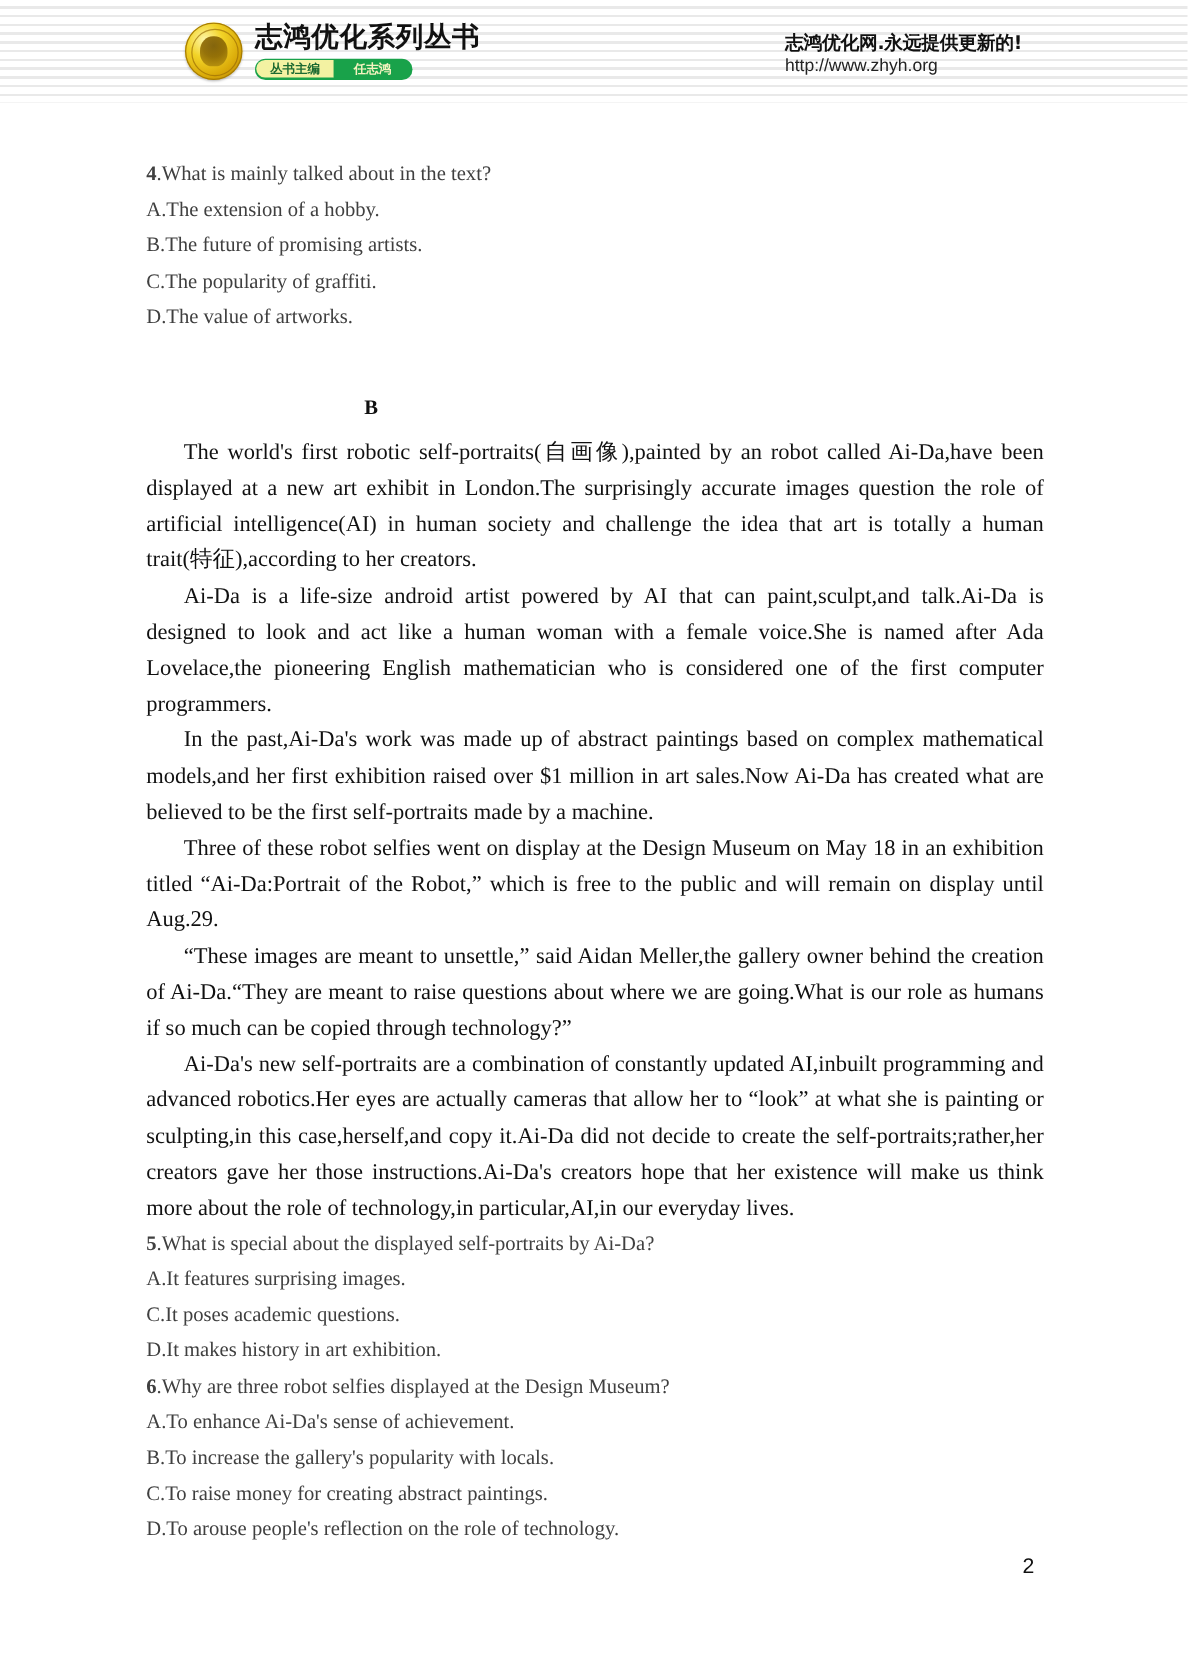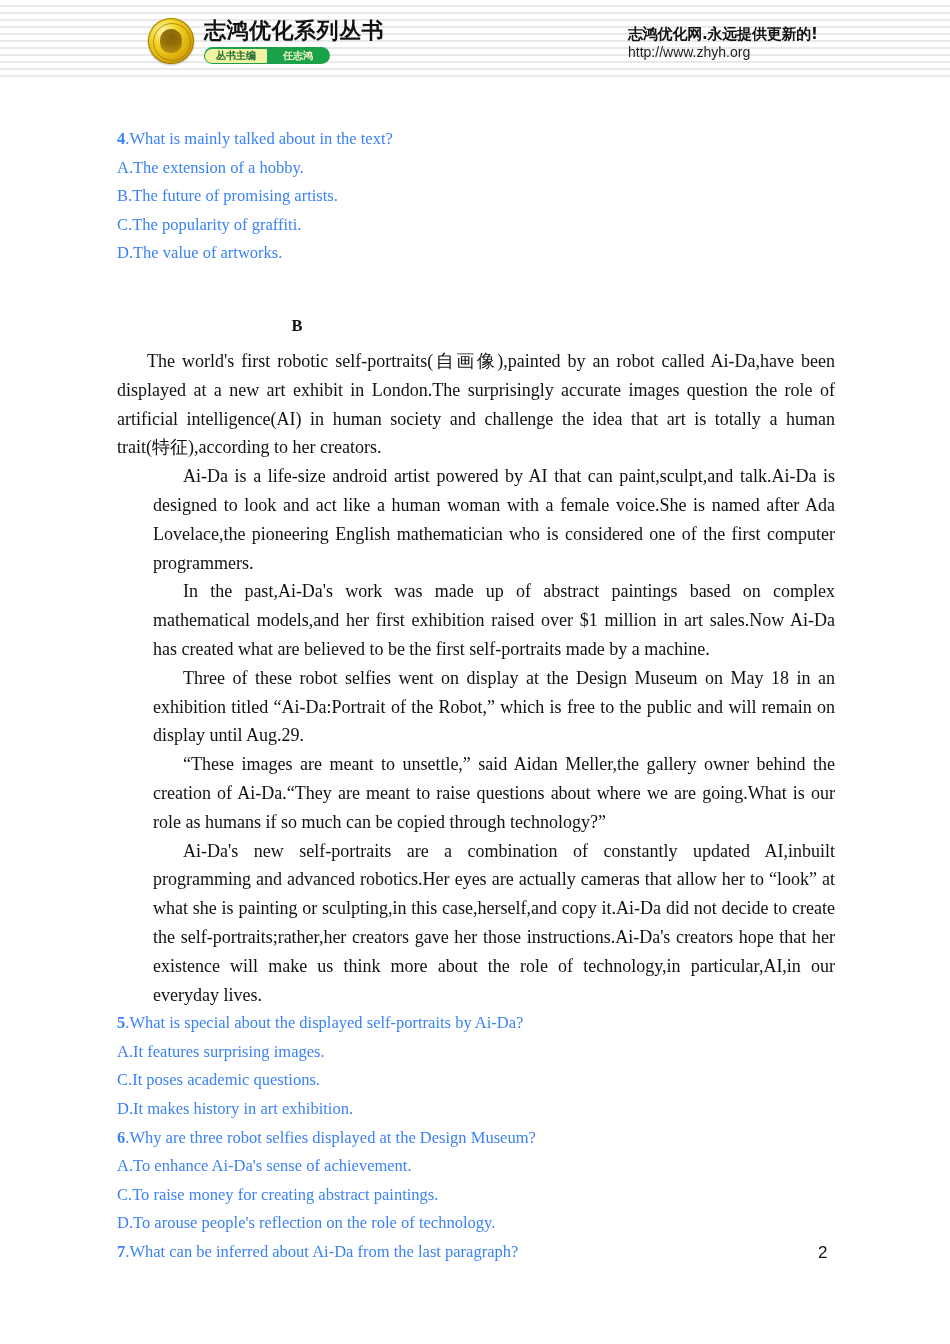--- a/index.html
+++ b/index.html
@@ -89,21 +89,21 @@
     color: #111111;
     white-space: nowrap;
   }
   .brand-badge {
     margin-top: 4px;
     height: 17px;
     width: 126px;
     border-radius: 9px;
     background: #19a24a;
     display: flex;
-    align-items: flex-end;
+    align-items: flex-start;
     overflow: hidden;
     box-sizing: border-box;
     padding: 1px;
   }
   .badge-left {
     background: #f3f2a2;
     border-radius: 8px 0 0 8px;
     flex: 0 0 62px;
     display: flex; align-items: center; justify-content: center;
     font-family: "DejaVu Sans", "Liberation Sans", sans-serif;
@@ -157,21 +157,21 @@
   .content {
     position: relative;
     margin-left: 117px;
     width: 718px;
     padding-top: 43px;
   }
 
   .q-line, .opt-line {
     font-size: 16.5px;
     line-height: 28.6px;
-    color: #3b82f6;
+    color: #404040;
     white-space: nowrap;
   }
   .q-line b { font-weight: bold; }
 
   .section-label {
     text-align: center;
     font-weight: bold;
     font-size: 16.5px;
     line-height: 22px;
     margin-top: 47px;
@@ -181,21 +181,21 @@
 
   p.para {
     font-size: 18px;
     line-height: 28.8px;
     text-indent: 30px;
     margin: 0 0 0 0;
     text-align: justify;
     text-justify: inter-word;
     color: #111111;
   }
-  p.para + p.para { margin-top: 0; margin-left: 36px; }
+  p.para + p.para { margin-top: 0; }
 
   .page-number {
     position: absolute;
     left: 818px;
     top: 1243px;
     font-family: "Liberation Sans", "DejaVu Sans", sans-serif;
     font-size: 17px;
     color: #111111;
   }
 </style>
@@ -248,23 +248,21 @@
       <b>5</b><span>.What is special about the displayed self-portraits by Ai-Da?</span>
     </div>
     <div class="opt-line">A.It features surprising images.</div>
     <div class="opt-line">C.It poses academic questions.</div>
     <div class="opt-line">D.It makes history in art exhibition.</div>
 
     <div class="q-line">
       <b>6</b><span>.Why are three robot selfies displayed at the Design Museum?</span>
     </div>
     <div class="opt-line">A.To enhance Ai-Da's sense of achievement.</div>
+    <div class="opt-line">B.To increase the gallery's popularity with locals.</div>
     <div class="opt-line">C.To raise money for creating abstract paintings.</div>
     <div class="opt-line">D.To arouse people's reflection on the role of technology.</div>
 
-    <div class="q-line">
-      <b>7</b><span>.What can be inferred about Ai-Da from the last paragraph?</span>
-    </div>
 
   </div>
 </div>
 
 <div class="page-number">2</div>
 
 </body></html>

